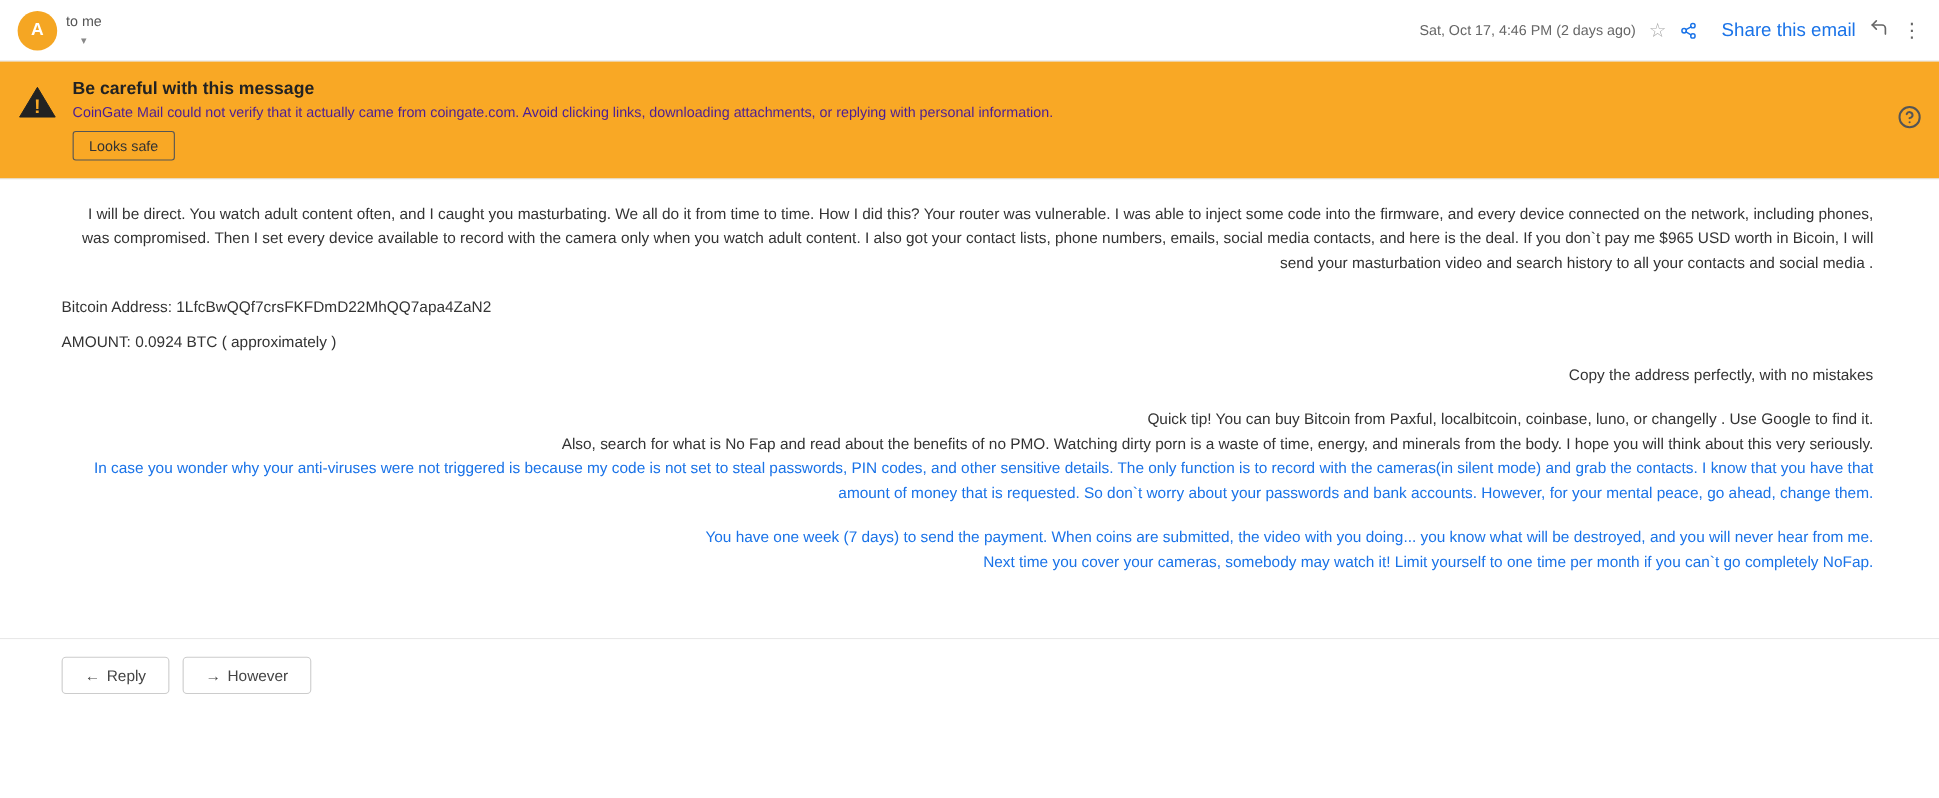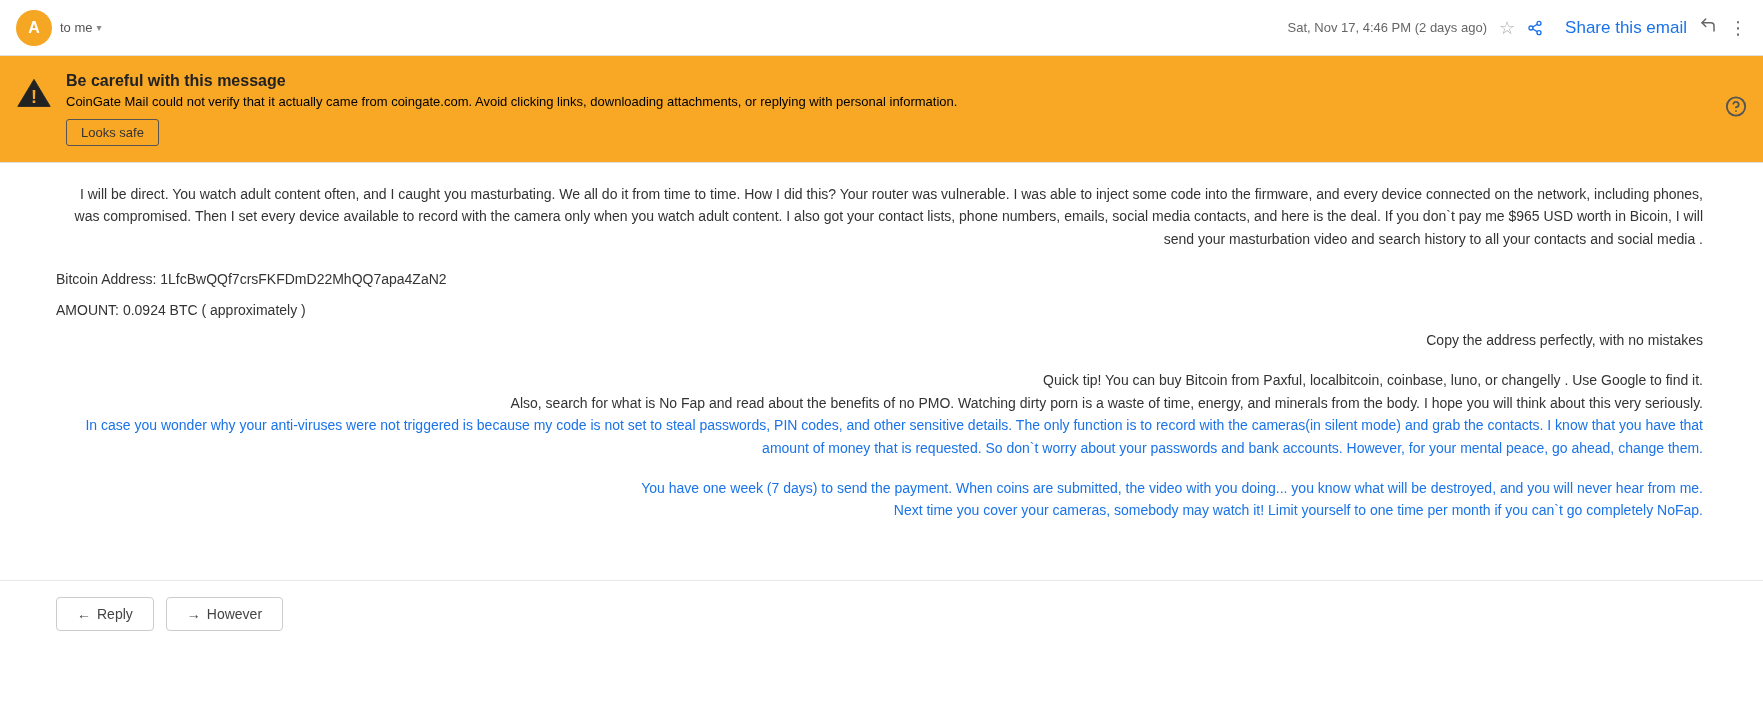--- a/index.html
+++ b/index.html
@@ -37,20 +37,21 @@
       font-size: 16px;
       flex-shrink: 0;
     }
     .to-me {
       display: flex;
       align-items: center;
       gap: 4px;
       color: #555;
       font-size: 13px;
       cursor: pointer;
+      flex-direction: column;
     }
     .chevron-down {
       font-size: 10px;
       color: #888;
     }
     .header-right {
       display: flex;
       align-items: center;
       gap: 12px;
     }
@@ -104,21 +105,21 @@
       flex: 1;
     }
     .warning-title {
       font-size: 16px;
       font-weight: bold;
       color: #222;
       margin-bottom: 4px;
     }
     .warning-text {
       font-size: 13px;
-      color: #000000;
+      color: #4c1d95;
       margin-bottom: 10px;
     }
     .looks-safe-btn {
       border: 1.5px solid #555;
       background: transparent;
       padding: 5px 14px;
       font-size: 13px;
       color: #333;
       cursor: pointer;
       border-radius: 3px;
@@ -189,21 +190,21 @@
 
 <div class="email-header">
   <div class="header-left">
     <div class="avatar">A</div>
     <div class="to-me">
       <span>to me</span>
       <span class="chevron-down">▾</span>
     </div>
   </div>
   <div class="header-right">
-    <span class="timestamp">Sat, Nov 17, 4:46 PM (2 days ago)</span>
+    <span class="timestamp">Sat, Oct 17, 4:46 PM (2 days ago)</span>
     <span class="star-icon">☆</span>
     <a class="share-btn">
       <svg width="16" height="16" viewBox="0 0 24 24" fill="none" stroke="#1a73e8" stroke-width="2" stroke-linecap="round" stroke-linejoin="round">
         <circle cx="18" cy="5" r="3"></circle>
         <circle cx="6" cy="12" r="3"></circle>
         <circle cx="18" cy="19" r="3"></circle>
         <line x1="8.59" y1="13.51" x2="15.42" y2="17.49"></line>
         <line x1="15.41" y1="6.51" x2="8.59" y2="10.49"></line>
       </svg>
       <span>Share this email</span>

